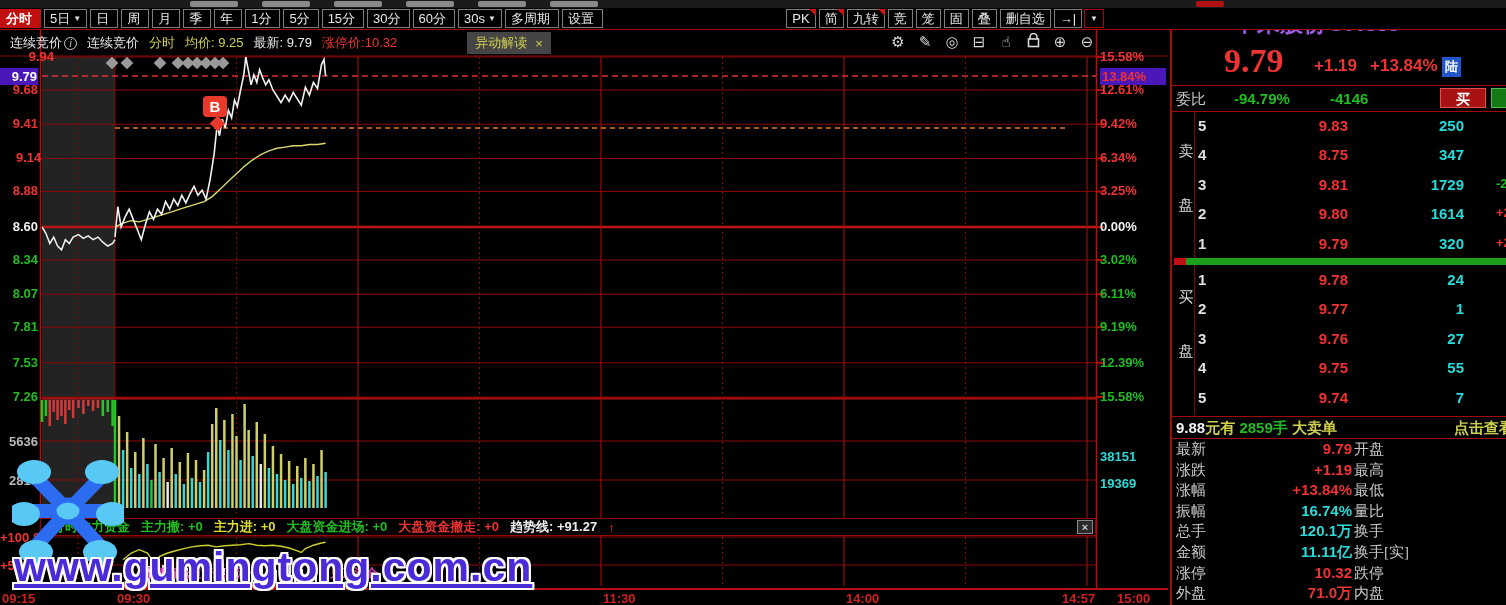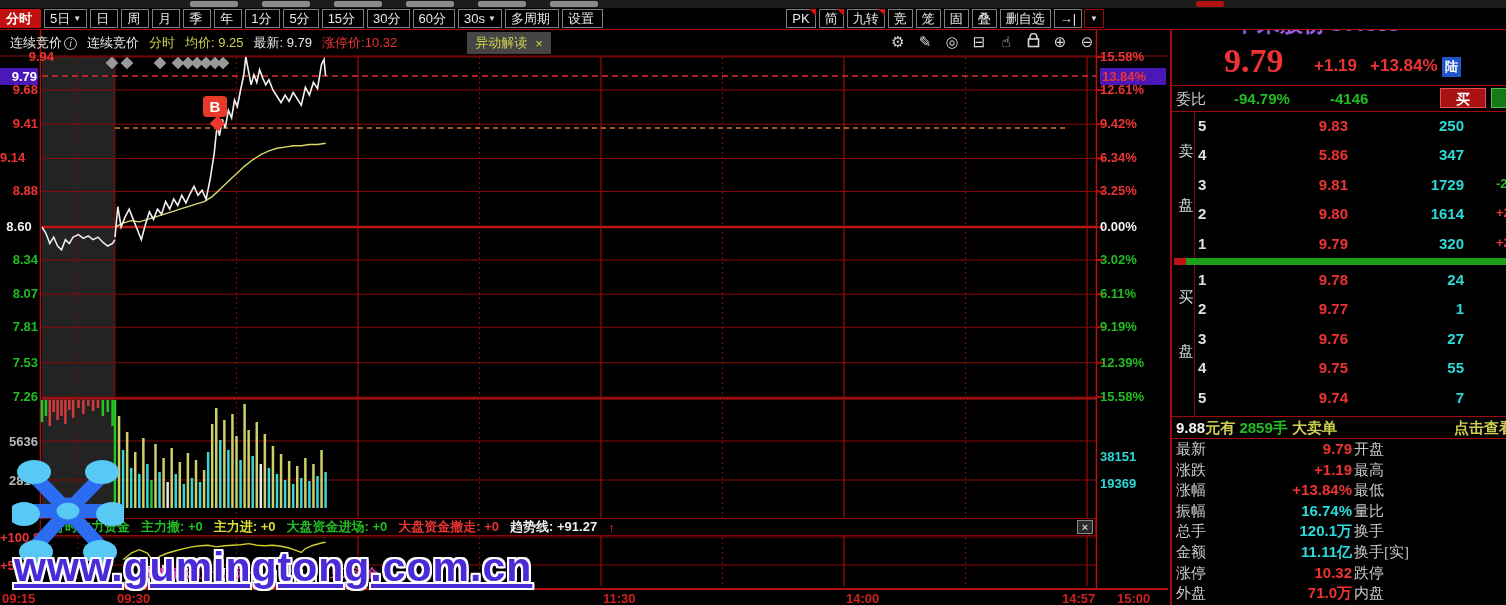--- a/index.html
+++ b/index.html
@@ -397,23 +397,23 @@
       <rect x="-4.5" y="-4.5" width="9" height="9" fill="#9a9a9a" transform="translate(206,63) rotate(45)"></rect>
       <rect x="-4.5" y="-4.5" width="9" height="9" fill="#9a9a9a" transform="translate(215,63) rotate(45)"></rect>
       <rect x="-4.5" y="-4.5" width="9" height="9" fill="#9a9a9a" transform="translate(223,63) rotate(45)"></rect>
     </svg>
 
   <div id="overlay">
       <span style="left: 0px; top: 49px; color: rgb(238, 51, 51); width: 54px; text-align: right;">9.94</span>
       <span style="left: 0px; top: 68.0299px; color: rgb(255, 255, 255); width: 38px; text-align: right; background: rgb(74, 23, 184); padding: 1px;">9.79</span>
       <span style="left: 0px; top: 81.9851px; color: rgb(238, 51, 51); width: 38px; text-align: right; padding-left: 8px;">9.68</span>
       <span style="left: 0px; top: 116.239px; color: rgb(238, 51, 51); width: 38px; text-align: right;">9.41</span>
-      <span style="left: 0px; top: 150.493px; color: rgb(238, 51, 51); width: 16px; text-align: right;">9.14</span>
+      <span style="left: 16px; top: 150.493px; color: rgb(238, 51, 51); width: 16px; text-align: right;">9.14</span>
       <span style="left: 0px; top: 183.478px; color: rgb(238, 51, 51); width: 38px; text-align: right;">8.88</span>
-      <span style="left: 0px; top: 219px; color: rgb(240, 240, 240); width: 38px; text-align: center;">8.60</span>
+      <span style="left: 0px; top: 219px; color: rgb(240, 240, 240); width: 38px; text-align: right;">8.60</span>
       <span style="left: 0px; top: 251.985px; color: rgb(34, 187, 34); width: 38px; text-align: right;">8.34</span>
       <span style="left: 0px; top: 286.239px; color: rgb(34, 187, 34); width: 38px; text-align: right;">8.07</span>
       <span style="left: 0px; top: 319.224px; color: rgb(34, 187, 34); width: 38px; text-align: right;">7.81</span>
       <span style="left: 0px; top: 354.746px; color: rgb(34, 187, 34); width: 38px; text-align: right;">7.53</span>
       <span style="left: 0px; top: 389px; color: rgb(34, 187, 34); width: 38px; text-align: right;">7.26</span>
       <span style="left: 1100px; top: 49px; color: rgb(238, 51, 51);">15.58%</span>
       <span style="left: 1100px; top: 68.0299px; color: rgb(238, 51, 51); background: rgb(74, 23, 184); width: 66px; padding: 1px 2px;">13.84%</span>
       <span style="left: 1100px; top: 81.9851px; color: rgb(238, 51, 51);">12.61%</span>
       <span style="left: 1100px; top: 116.239px; color: rgb(238, 51, 51);">9.42%</span>
       <span style="left: 1100px; top: 150.493px; color: rgb(238, 51, 51);">6.34%</span>
@@ -508,21 +508,21 @@
     <div class="ob-block" style="top:112px">
 
     <div class="ob-row">
           <span class="ob-lv">5</span>
           <span class="ob-price">9.83</span>
           <span class="ob-vol">250</span>
           <span class="ob-delta" style="color:#22bb22"></span>
         </div>
         <div class="ob-row">
           <span class="ob-lv">4</span>
-          <span class="ob-price">5.86</span>
+          <span class="ob-price">8.75</span>
           <span class="ob-vol">347</span>
           <span class="ob-delta" style="color:#22bb22"></span>
         </div>
         <div class="ob-row">
           <span class="ob-lv">3</span>
           <span class="ob-price">9.81</span>
           <span class="ob-vol">1729</span>
           <span class="ob-delta" style="color:#22bb22">-2</span>
         </div>
         <div class="ob-row">

